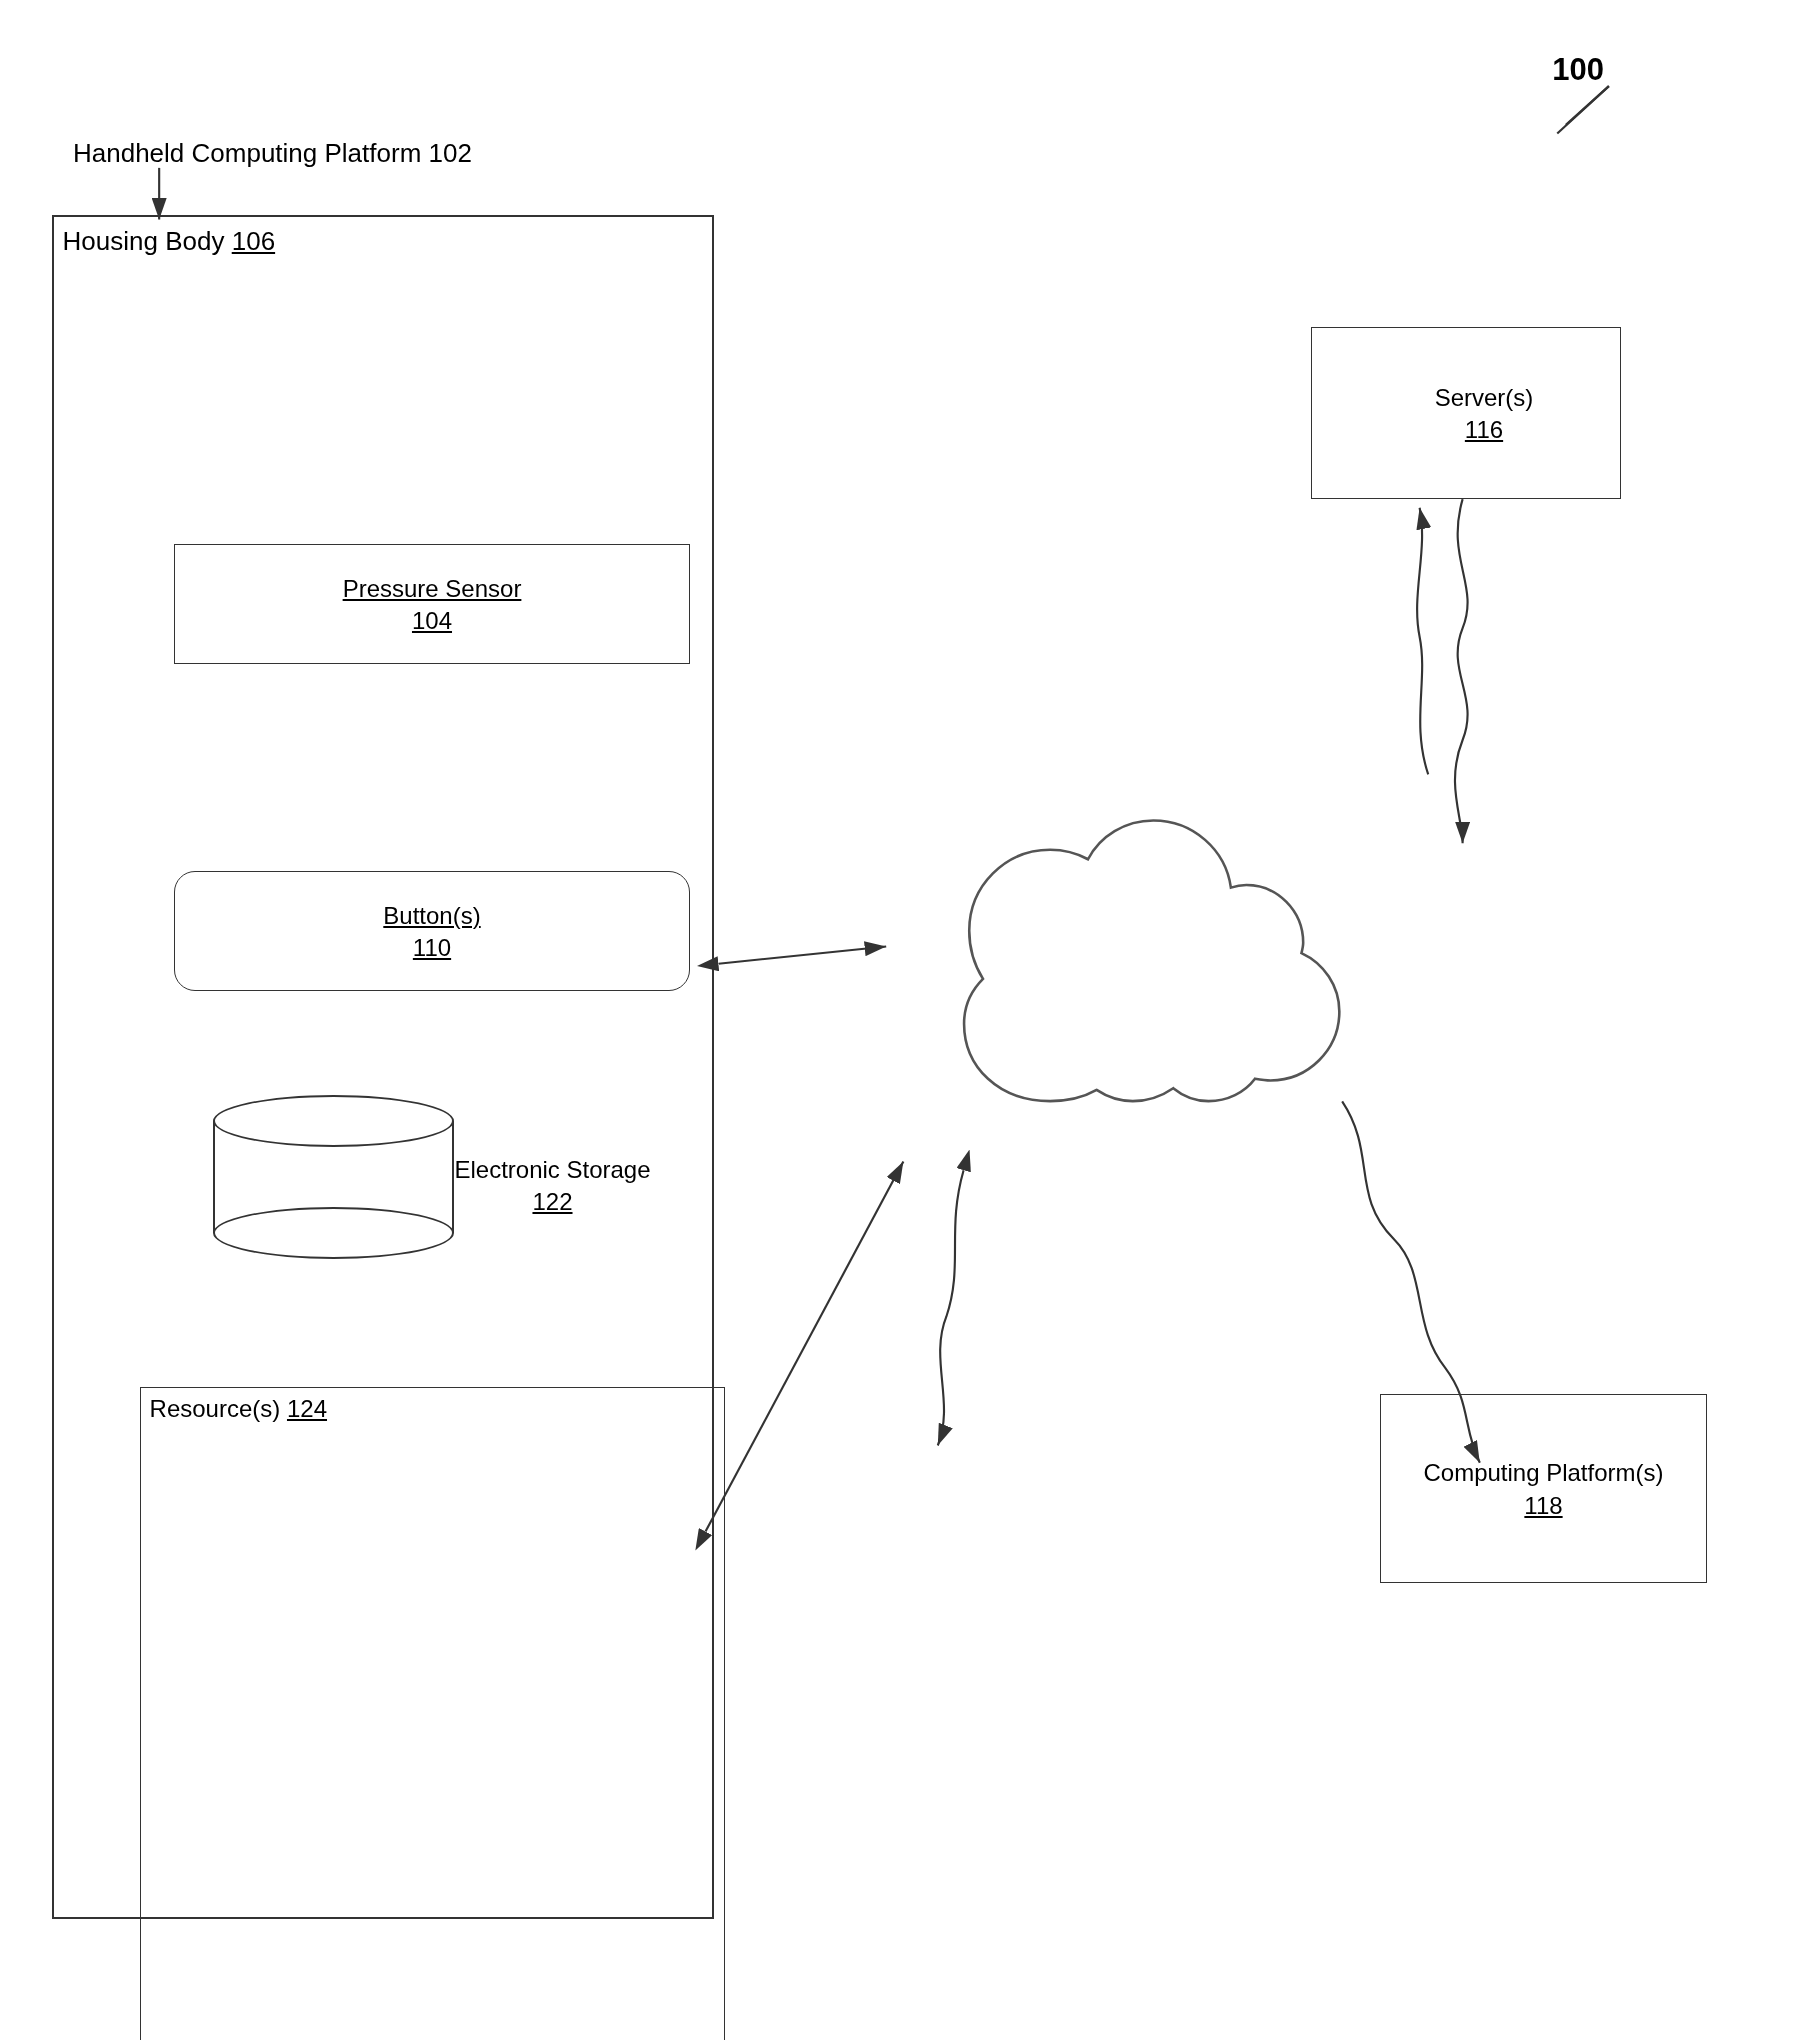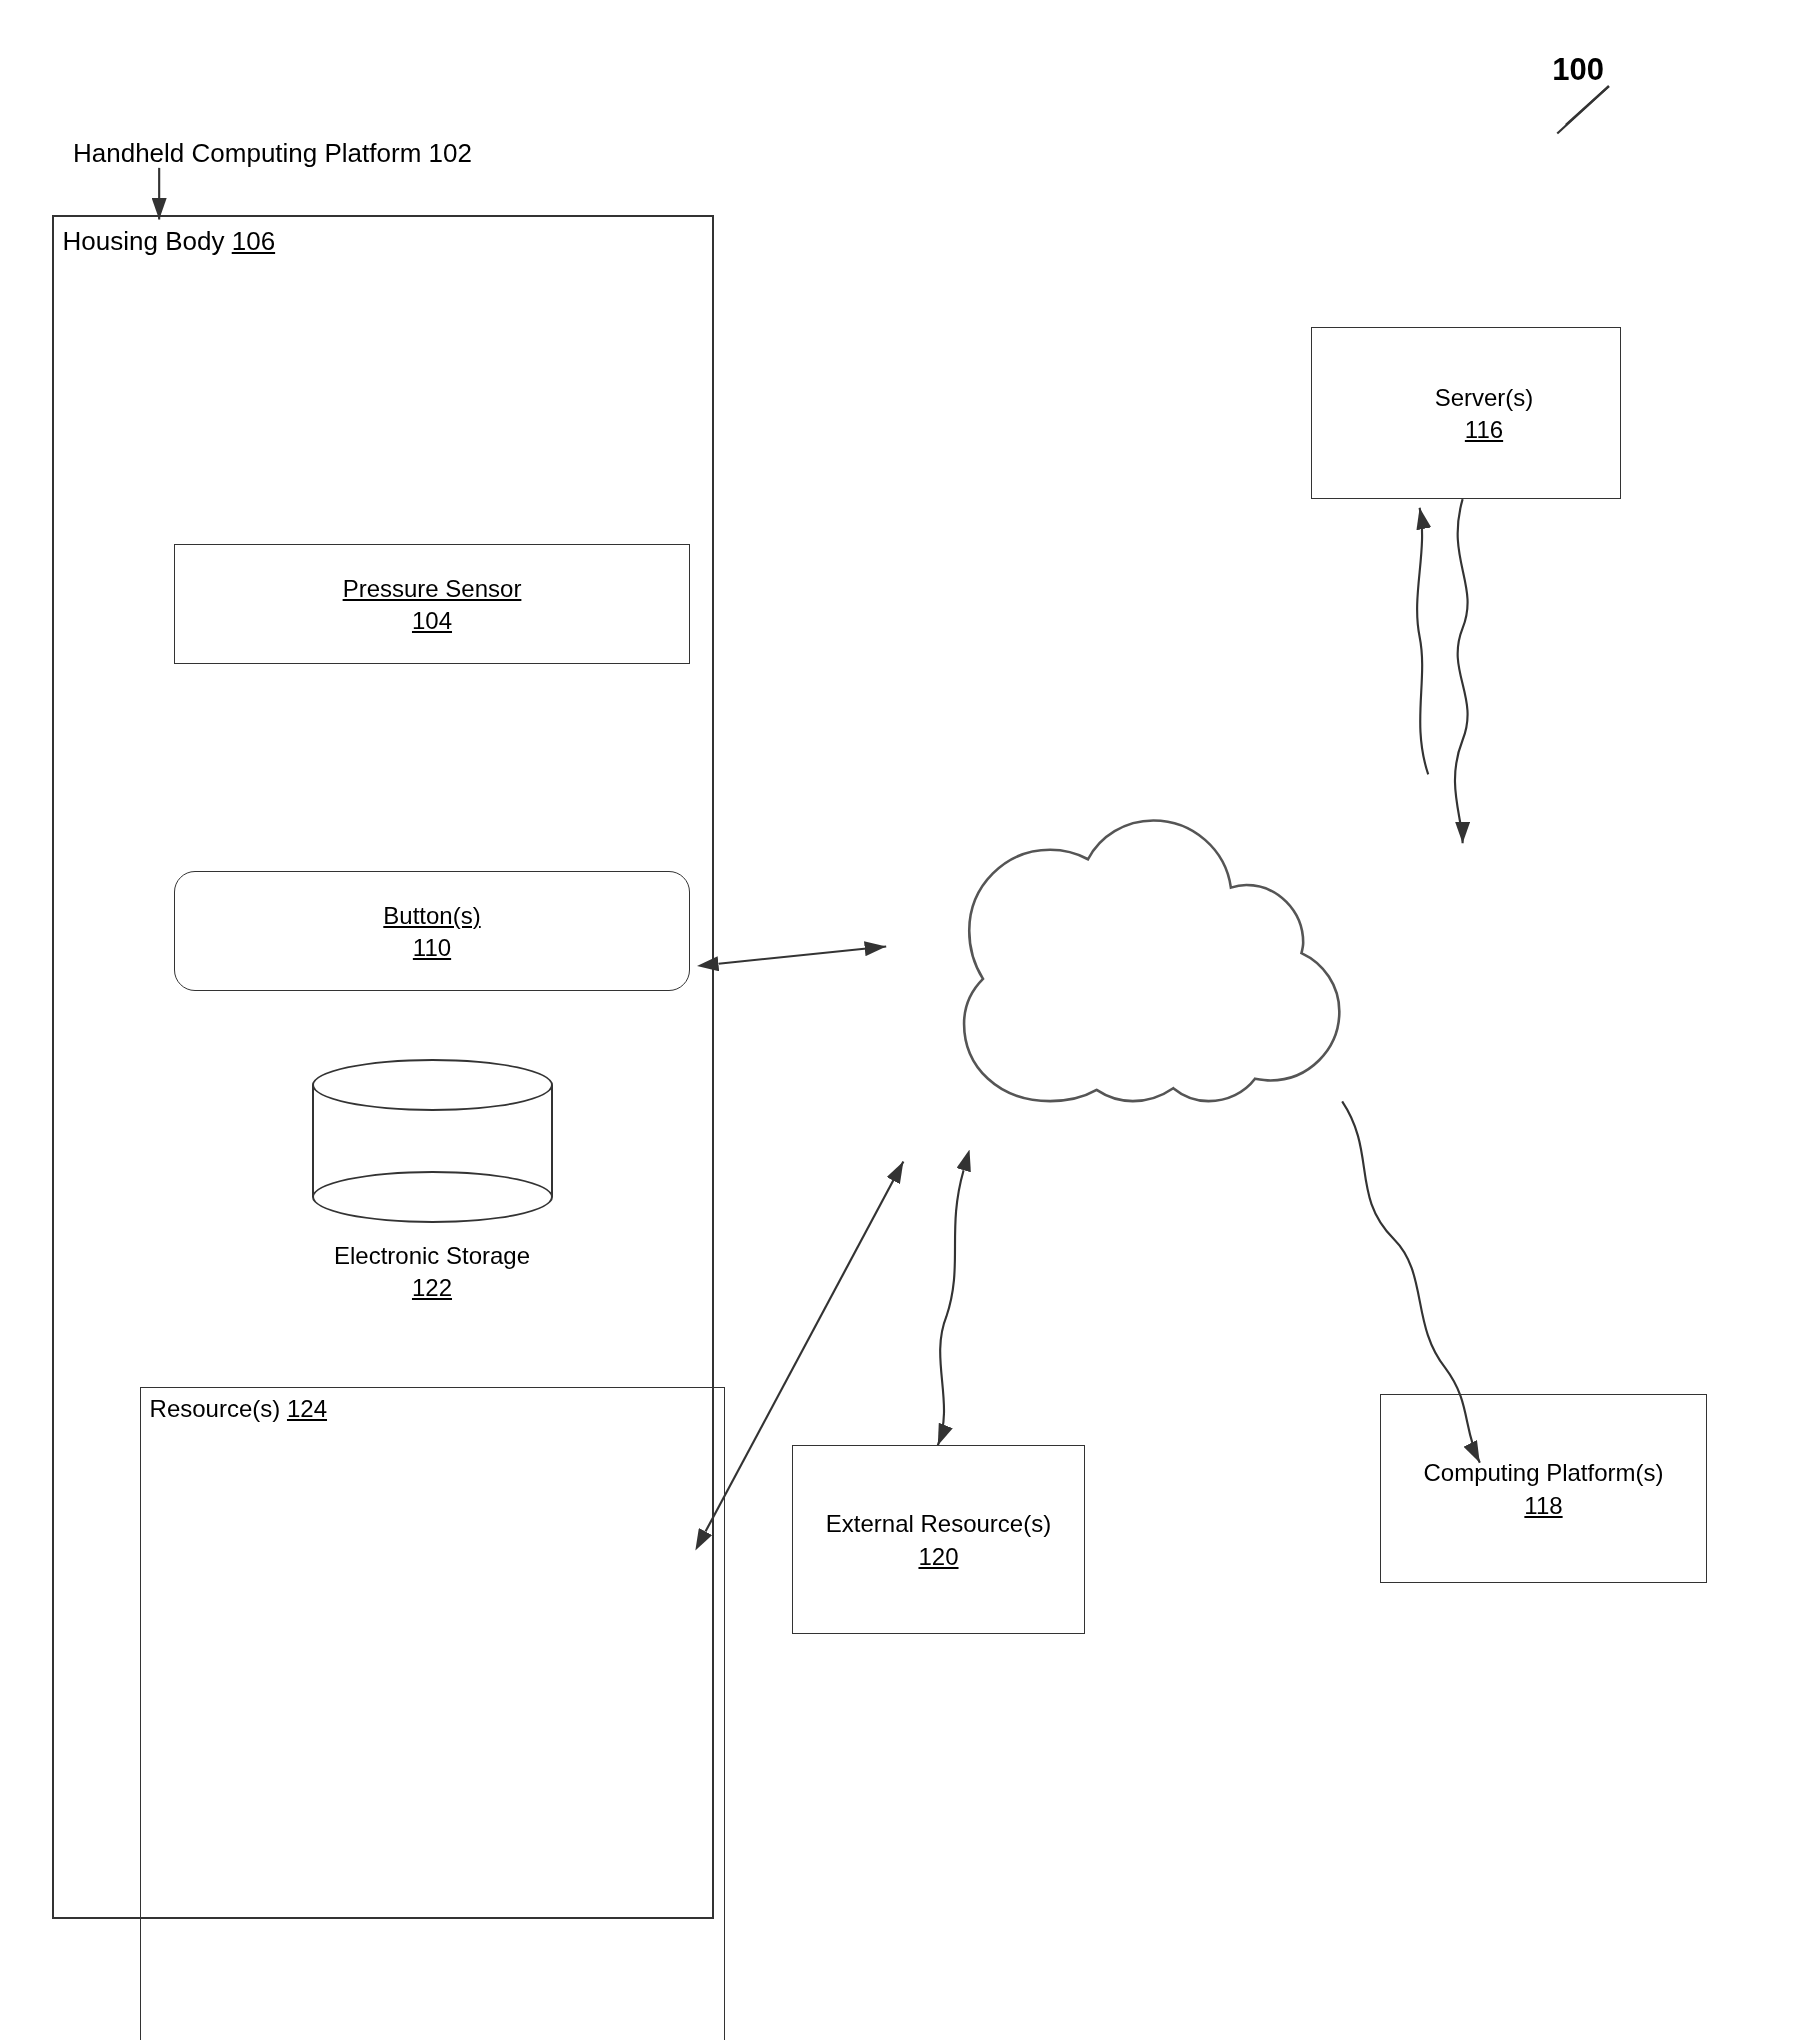--- a/index.html
+++ b/index.html
@@ -88,21 +88,21 @@
     }
 
     
     .storage-area {
       position: absolute;
       top: 826px;
       left: 120px;
       width: 516px;
       height: 275px;
       display: flex;
-      flex-direction: column;
+      flex-direction: row;
       align-items: center;
       justify-content: center;
     }
 
     .cylinder {
       width: 241px;
       height: 172px;
       position: relative;
       display: flex;
       flex-direction: column;
@@ -286,24 +286,20 @@
   <div class="server-box">
     <div class="box-title">Server(s)</div>
     <div class="box-id">116</div>
   </div>
 
   <div class="computing-box">
     <div class="box-title">Computing Platform(s)</div>
     <div class="box-id">118</div>
   </div>
 
-  <div class="external-box">
-    <div class="box-title">External Resource(s)</div>
-    <div class="box-id">120</div>
-  </div>
 
   <div class="cloud-container">
     <svg class="cloud-svg" viewBox="0 0 560 460" xmlns="http://www.w3.org/2000/svg">
       <path d="
         M 200 380
         C 140 380 100 340 100 290
         C 100 270 108 252 122 238
         C 112 222 106 203 106 182
         C 106 130 148 88 200 88
         C 216 88 231 92 244 99

